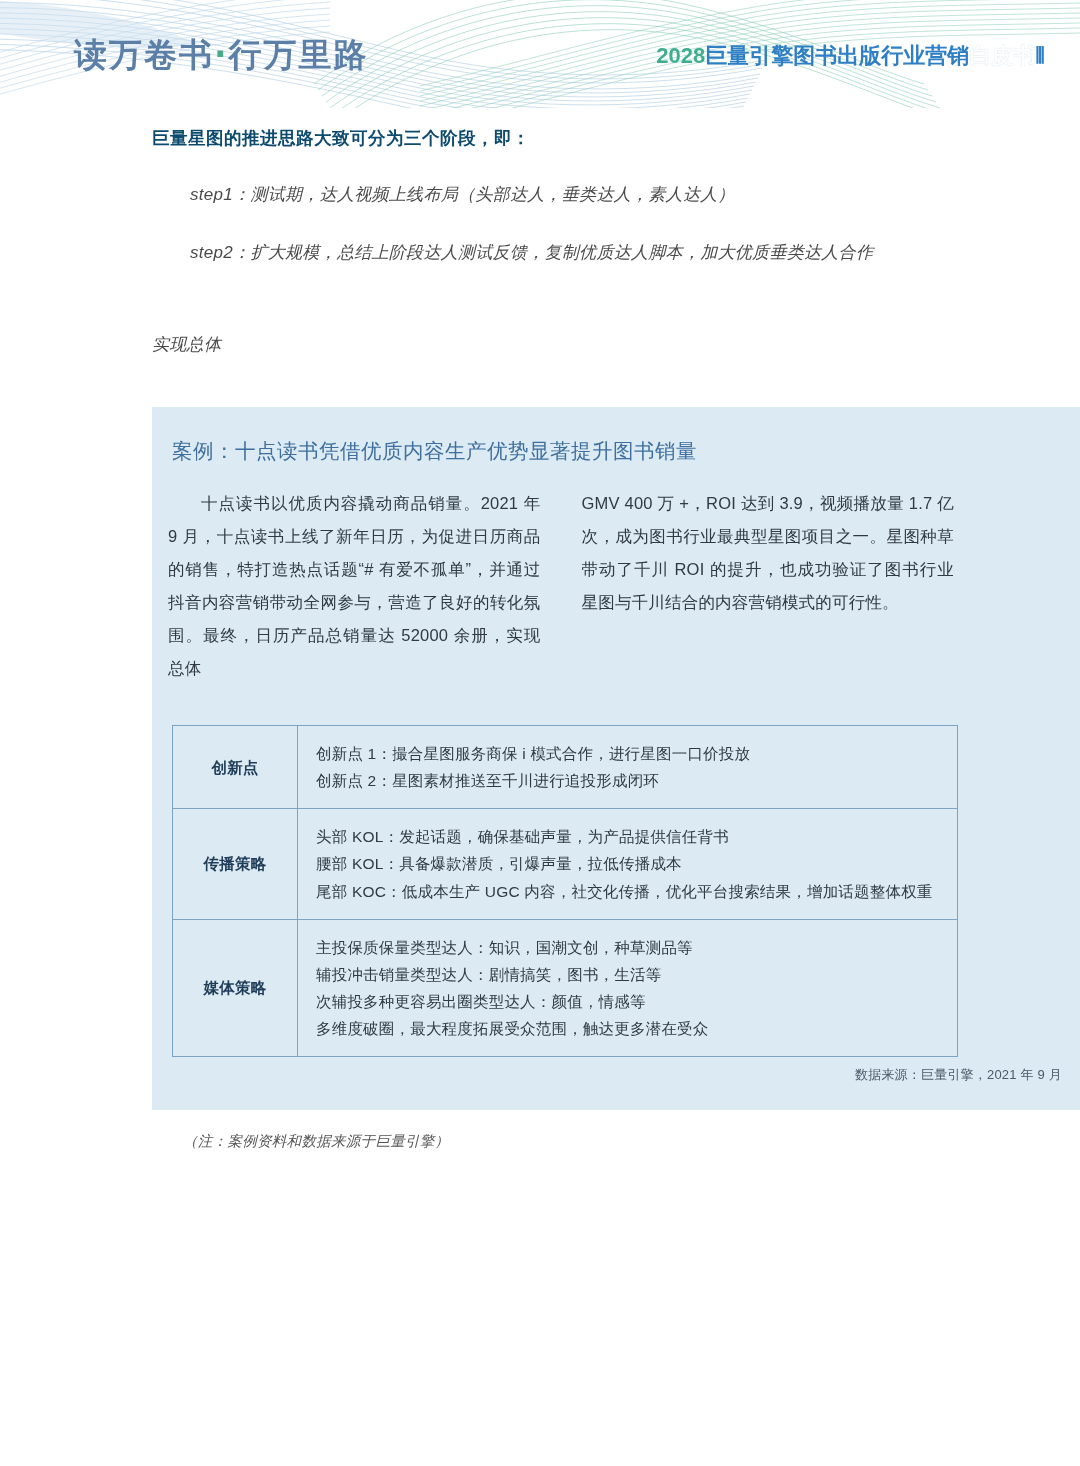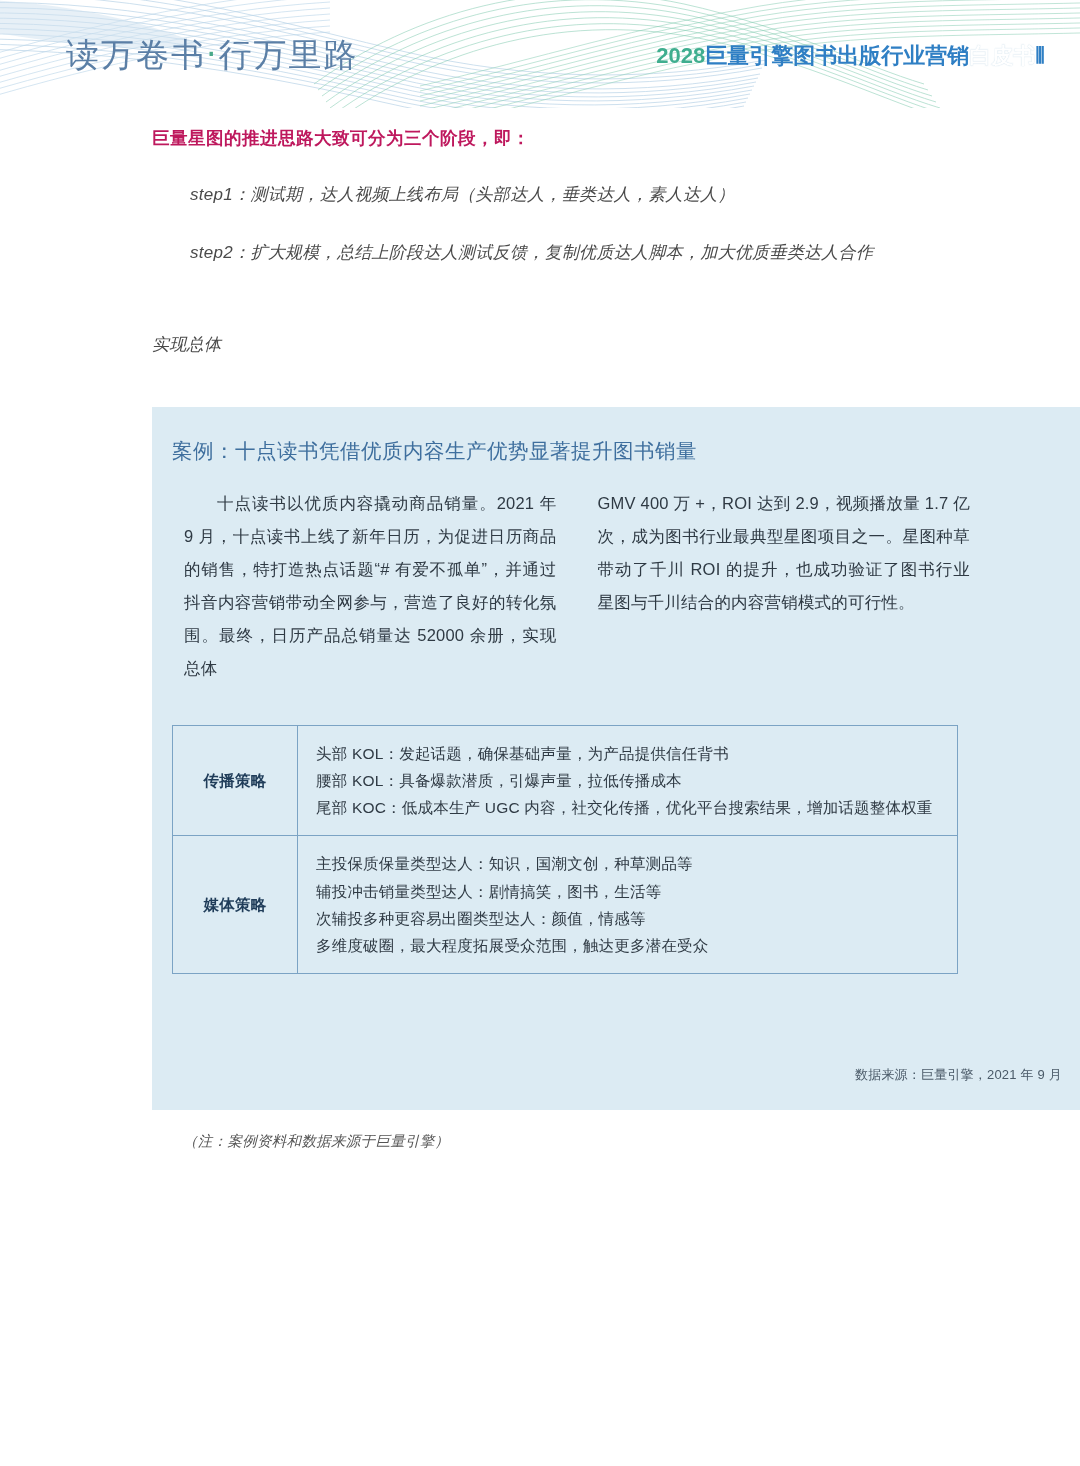--- a/index.html
+++ b/index.html
@@ -24,27 +24,27 @@
     height: 108px;
     overflow: hidden;
   }
   .header-waves {
     position: absolute;
     left: 0; top: 0;
     width: 1080px; height: 108px;
   }
   .header-left-title {
     position: absolute;
-    left: 66px;
+    left: 74px;
     top: 33px;
     font-size: 33px;
     letter-spacing: 2px;
     color: #5b7fa6;
     font-family: "DejaVu Sans", sans-serif;
-    font-weight: 400;
+    font-weight: 700;
     white-space: nowrap;
     text-align: center;
   }
   .header-left-title .dot-sep { color: #4aa98a; }
   .header-right-title {
     position: absolute;
     right: 38px;
     top: 41px;
     font-size: 22px;
     font-weight: bold;
@@ -64,21 +64,21 @@
   }
 
   
   .content { position: absolute; left: 0; top: 0; width: 1080px; }
 
   .lead {
     position: absolute;
     left: 152px; top: 126px;
     font-size: 17.5px;
     font-weight: bold;
-    color: #be185d;
+    color: #0c4a6e;
     letter-spacing: .5px;
   }
 
   .step {
     position: absolute;
     left: 152px;
     width: 830px;
     font-size: 17px;
     color: #4a4a4a;
     line-height: 1.75;
@@ -105,21 +105,21 @@
     left: 20px;
     top: 30px;
     font-size: 20.5px;
     color: #3f6f9e;
     letter-spacing: .5px;
     font-weight: 500;
   }
 
   .case-cols {
     position: absolute;
-    left: 32px;
+    left: 16px;
     top: 80px;
     width: 786px;
     display: flex;
     gap: 41px;
   }
   .case-col {
     flex: 1;
     font-size: 16.5px;
     line-height: 2.0;
     color: #2f3a44;
@@ -272,26 +272,33 @@
 
   <div class="case-box">
 
     <div class="case-title">案例：十点读书凭借优质内容生产优势显著提升图书销量</div>
 
     <div class="case-cols">
       <div class="case-col">
         <p class="first-indent">十点读书以优质内容撬动商品销量。2021 年 9 月，十点读书上线了新年日历，为促进日历商品的销售，特打造热点话题“# 有爱不孤单”，并通过抖音内容营销带动全网参与，营造了良好的转化氛围。最终，日历产品总销量达 52000 余册，实现总体</p>
       </div>
       <div class="case-col">
-        <p>GMV 400 万 +，ROI 达到 2.9，视频播放量 1.7 亿次，成为图书行业最典型星图项目之一。星图种草带动了千川 ROI 的提升，也成功验证了图书行业星图与千川结合的内容营销模式的可行性。</p>
+        <p>GMV 400 万 +，ROI 达到 3.9，视频播放量 1.7 亿次，成为图书行业最典型星图项目之一。星图种草带动了千川 ROI 的提升，也成功验证了图书行业星图与千川结合的内容营销模式的可行性。</p>
       </div>
     </div>
 
     <table class="case-table">
       <tbody>
+        <tr>
+          <td class="label">创新点</td>
+          <td class="body">
+            <div>创新点 1：撮合星图服务商保 i 模式合作，进行星图一口价投放</div>
+            <div>创新点 2：星图素材推送至千川进行追投形成闭环</div>
+          </td>
+        </tr>
         <tr>
           <td class="label">传播策略</td>
           <td class="body">
             <div>头部 KOL：发起话题，确保基础声量，为产品提供信任背书</div>
             <div>腰部 KOL：具备爆款潜质，引爆声量，拉低传播成本</div>
             <div class="wrap">尾部 KOC：低成本生产 UGC 内容，社交化传播，优化平台搜索结果，增加话题整体权重</div>
           </td>
         </tr>
         <tr>
           <td class="label">媒体策略</td>

